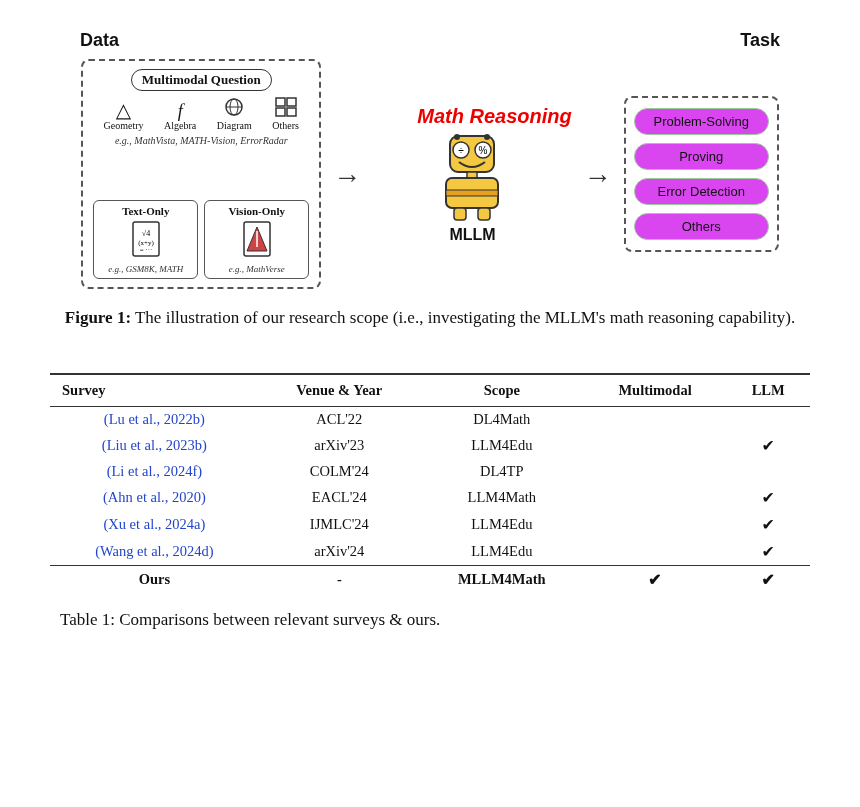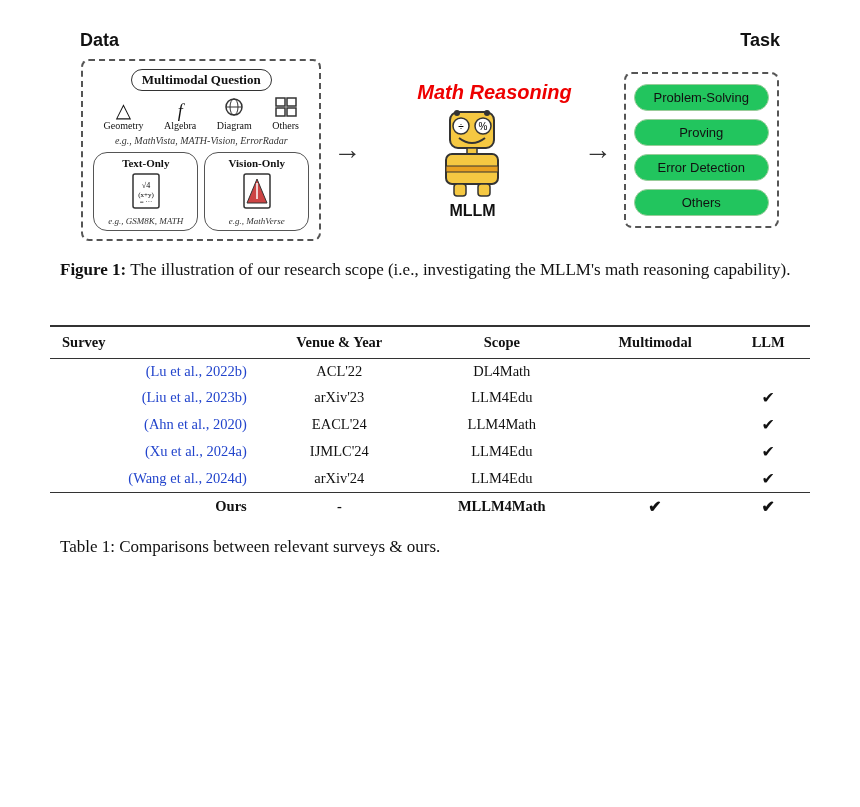--- a/index.html
+++ b/index.html
@@ -9,21 +9,21 @@
       width: 860px;
       min-height: 807px;
       padding: 30px 50px;
       color: #111;
     }
 
     
     .figure-area {
       display: flex;
       flex-direction: column;
-      align-items: flex-start;
+      align-items: center;
       margin-bottom: 18px;
     }
 
     .diagram {
       display: flex;
       align-items: center;
       gap: 12px;
       margin-bottom: 16px;
       width: 100%;
       justify-content: center;
@@ -79,22 +79,23 @@
 
     .sub-boxes {
       display: flex;
       gap: 6px;
       margin-top: 4px;
     }
 
     .sub-box {
       flex: 1;
       border: 1.5px solid #555;
-      border-radius: 14px;
+      border-radius: 6px;
       padding: 4px 8px;
+      margin-top: 48px;
     }
 
     .sub-box-title {
       font-size: 11px;
       font-weight: bold;
       text-align: center;
       margin-bottom: 4px;
     }
 
     .sub-box-icon {
@@ -154,21 +155,21 @@
       padding: 10px 8px;
       display: flex;
       flex-direction: column;
       gap: 8px;
       width: 155px;
     }
 
     .task-item {
       border: 1.5px solid #9c9;
       border-radius: 20px;
-      background: #22c55e;
+      background: #d946ef;
       text-align: center;
       padding: 5px 8px;
       font-size: 13px;
       font-family: Arial, sans-serif;
     }
 
     .section-title {
       font-size: 18px;
       font-weight: bold;
       text-align: center;
@@ -212,21 +213,21 @@
     }
 
     thead th.center { text-align: center; }
 
     tbody tr {
       border: none;
     }
 
     tbody td {
       padding: 4px 12px;
-      text-align: right;
+      text-align: center;
     }
 
     tbody td.center { text-align: center; }
 
     tbody tr.ours-row {
       border-top: 1.5px solid #333;
       font-weight: bold;
     }
 
     .blue-link {
@@ -397,20 +398,27 @@
         <td class="center"></td>
       </tr>
       <tr>
         <td><span class="blue-link">(Liu et al., 2023b)</span></td>
         <td class="center">arXiv'23</td>
         <td class="center">LLM4Edu</td>
         <td class="center"></td>
         <td class="center"><span class="checkmark">✔</span></td>
       </tr>
       <tr>
+        <td><span class="blue-link">(Li et al., 2024f)</span></td>
+        <td class="center">COLM'24</td>
+        <td class="center">DL4TP</td>
+        <td class="center"></td>
+        <td class="center"></td>
+      </tr>
+      <tr>
         <td><span class="blue-link">(Ahn et al., 2020)</span></td>
         <td class="center">EACL'24</td>
         <td class="center">LLM4Math</td>
         <td class="center"></td>
         <td class="center"><span class="checkmark">✔</span></td>
       </tr>
       <tr>
         <td><span class="blue-link">(Xu et al., 2024a)</span></td>
         <td class="center">IJMLC'24</td>
         <td class="center">LLM4Edu</td>

